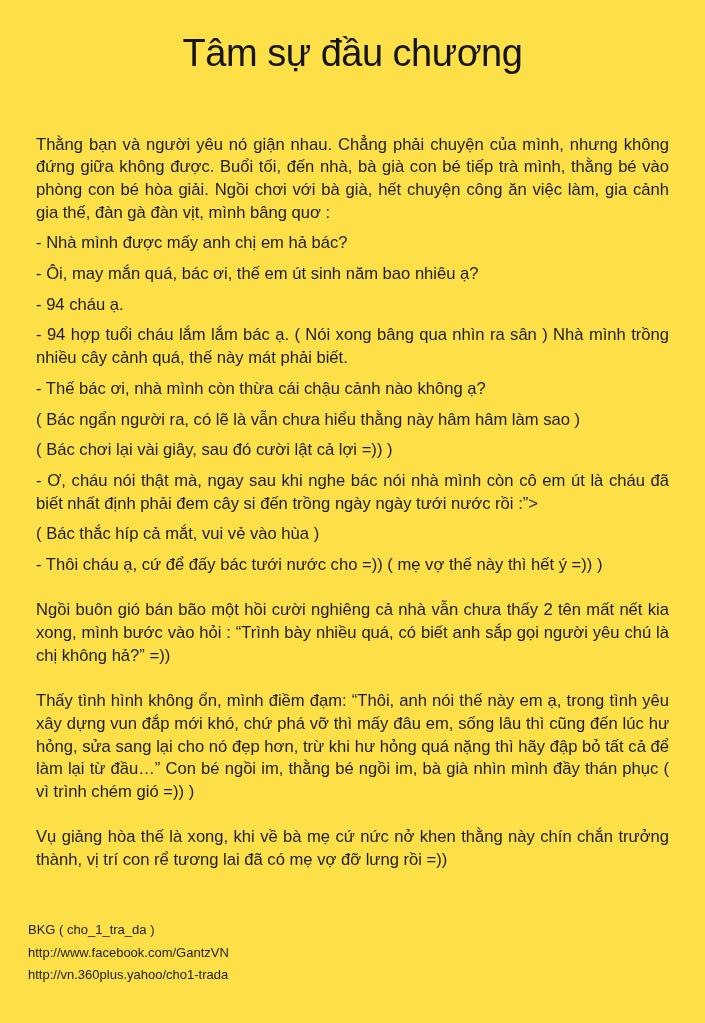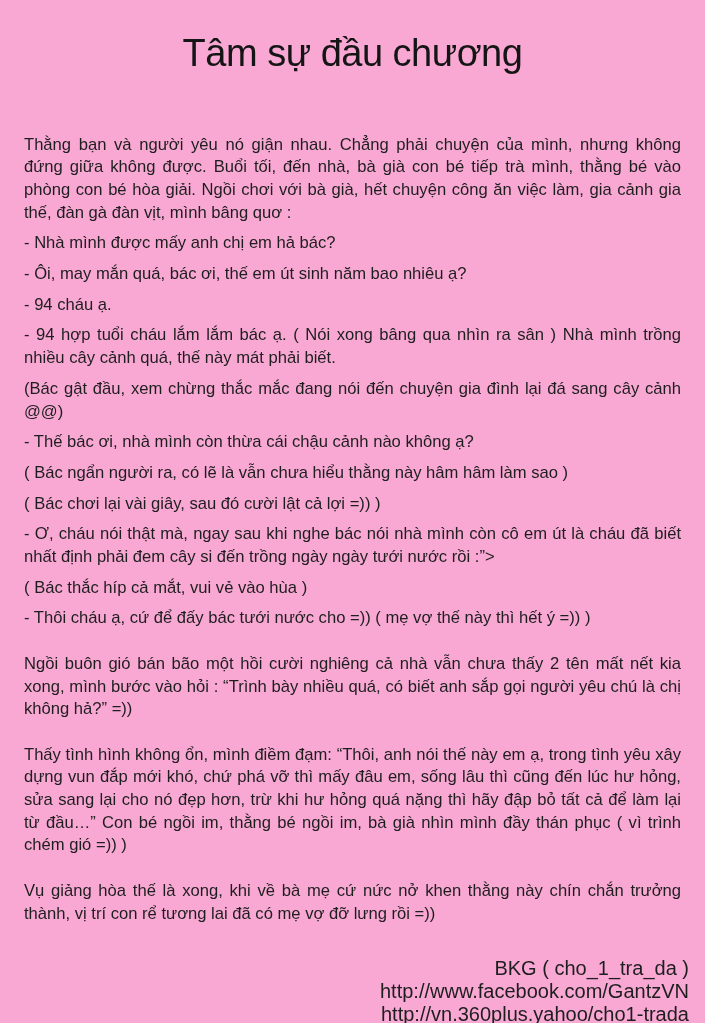--- a/index.html
+++ b/index.html
@@ -4,26 +4,26 @@
 <style>
   html, body {
     margin: 0;
     padding: 0;
     background: #ffffff;
   }
   .page {
     position: relative;
     width: 705px;
     height: 1023px;
-    background: #f9a8d4;
+    background: #fde047;
     overflow: hidden;
     font-family: "Liberation Sans", "DejaVu Sans", sans-serif;
     color: #1e1e1e;
     box-sizing: border-box;
-    padding: 0 16px;
+    padding: 0 28px;
   }
   .doc-title {
     margin: 30px 0 0 0;
     text-align: center;
     font-size: 38px;
     line-height: 1.25;
     font-weight: 500;
     letter-spacing: -0.5px;
     color: #151515;
   }
@@ -33,41 +33,39 @@
     line-height: 22.7px;
     text-align: justify;
   }
   .body-text p {
     margin: 8px;
   }
   .body-text p.spaced {
     margin-top: 22.7px;
   }
   .credits {
-    margin-top: 32px;
-    text-align: right;
-    font-size: 20px;
+    margin-top: 47px;
+    font-size: 13px;
     line-height: 22.8px;
     color: #1e1e1e;
   }
 </style>
 </head>
 <body>
 
 <div class="page">
 
   <h1 class="doc-title">Tâm sự đầu chương</h1>
 
   <div class="body-text">
     <p>Thằng bạn và người yêu nó giận nhau. Chẳng phải chuyện của mình, nhưng không đứng giữa không được. Buổi tối, đến nhà, bà già con bé tiếp trà mình, thằng bé vào phòng con bé hòa giải. Ngồi chơi với bà già, hết chuyện công ăn việc làm, gia cảnh gia thế, đàn gà đàn vịt, mình bâng quơ :</p>
     <p>- Nhà mình được mấy anh chị em hả bác?</p>
     <p>- Ôi, may mắn quá, bác ơi, thế em út sinh năm bao nhiêu ạ?</p>
     <p>- 94 cháu ạ.</p>
     <p>- 94 hợp tuổi cháu lắm lắm bác ạ. ( Nói xong bâng qua nhìn ra sân ) Nhà mình trồng nhiều cây cảnh quá, thế này mát phải biết.</p>
-    <p>(Bác gật đầu, xem chừng thắc mắc đang nói đến chuyện gia đình lại đá sang cây cảnh @@)</p>
     <p>- Thế bác ơi, nhà mình còn thừa cái chậu cảnh nào không ạ?</p>
     <p>( Bác ngẩn người ra, có lẽ là vẫn chưa hiểu thằng này hâm hâm làm sao )</p>
     <p>( Bác chơi lại vài giây, sau đó cười lật cả lợi =)) )</p>
     <p>- Ơ, cháu nói thật mà, ngay sau khi nghe bác nói nhà mình còn cô em út là cháu đã biết nhất định phải đem cây si đến trồng ngày ngày tưới nước rồi :”&gt;</p>
     <p>( Bác thắc híp cả mắt, vui vẻ vào hùa )</p>
     <p>- Thôi cháu ạ, cứ để đấy bác tưới nước cho =)) ( mẹ vợ thế này thì hết ý =)) )</p>
     <p class="spaced">Ngồi buôn gió bán bão một hồi cười nghiêng cả nhà vẫn chưa thấy 2 tên mất nết kia xong, mình bước vào hỏi : “Trình bày nhiều quá, có biết anh sắp gọi người yêu chú là chị không hả?” =))</p>
     <p class="spaced">Thấy tình hình không ổn, mình điềm đạm: “Thôi, anh nói thế này em ạ, trong tình yêu xây dựng vun đắp mới khó, chứ phá vỡ thì mấy đâu em, sống lâu thì cũng đến lúc hư hỏng, sửa sang lại cho nó đẹp hơn, trừ khi hư hỏng quá nặng thì hãy đập bỏ tất cả để làm lại từ đầu…” Con bé ngồi im, thằng bé ngồi im, bà già nhìn mình đầy thán phục ( vì trình chém gió =)) )</p>
     <p class="spaced">Vụ giảng hòa thế là xong, khi về bà mẹ cứ nức nở khen thằng này chín chắn trưởng thành, vị trí con rể tương lai đã có mẹ vợ đỡ lưng rồi =))</p>
   </div>

